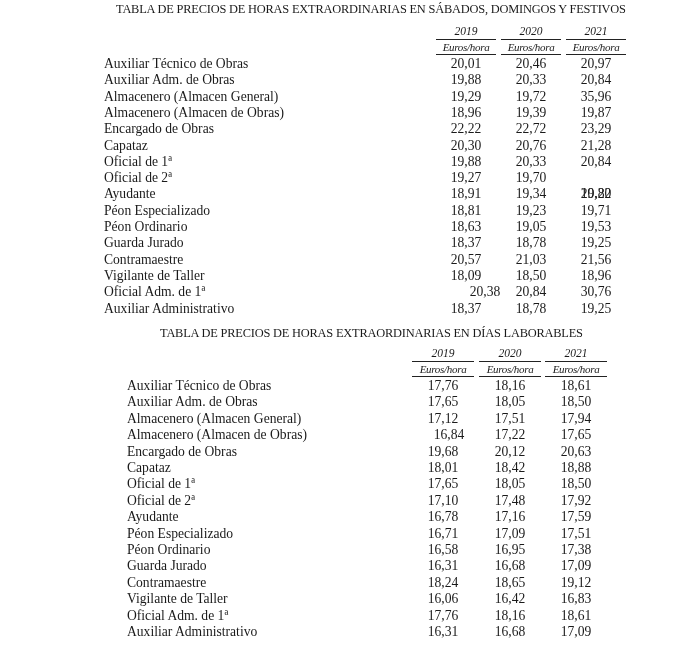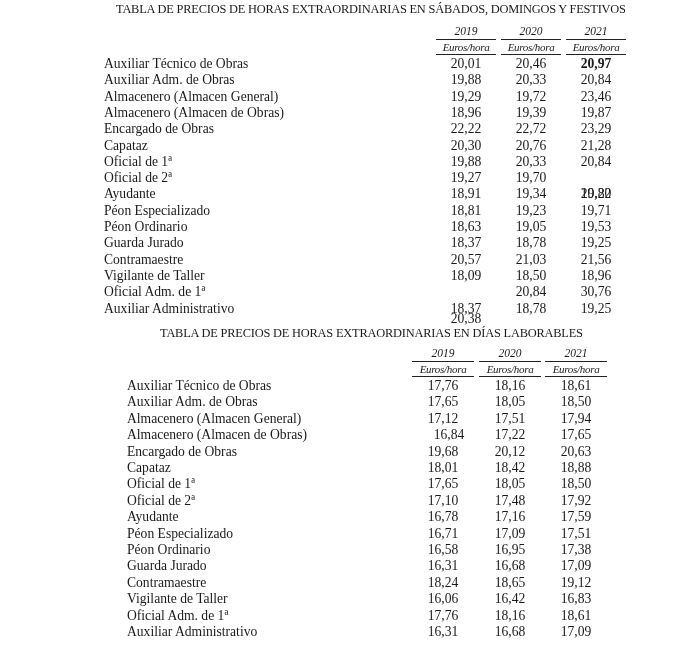--- a/index.html
+++ b/index.html
@@ -38,33 +38,33 @@
       <div class="hdr" style="left: 566px; top: 25px; width: 60px;">
         <span class="yr">2021</span>
         <span class="unit">Euros/hora</span>
       </div>
     </div>
   <div id="t1-body">
       <div class="row" style="left: 104px; top: 56px; width: 522px;">
         <span class="lbl">Auxiliar Técnico de Obras</span>
         <span class="v" style="left: 332px; width: 60px;">20,01</span>
         <span class="v" style="left: 397px; width: 60px;">20,46</span>
-        <span class="v" style="left: 462px; width: 60px; font-weight: bold;">20,97</span>
+        <span class="v" style="left: 462px; width: 60px;">20,97</span>
       </div>
       <div class="row" style="left: 104px; top: 72.3px; width: 522px;">
         <span class="lbl">Auxiliar Adm. de Obras</span>
         <span class="v" style="left: 332px; width: 60px;">19,88</span>
         <span class="v" style="left: 397px; width: 60px;">20,33</span>
         <span class="v" style="left: 462px; width: 60px;">20,84</span>
       </div>
       <div class="row" style="left: 104px; top: 88.6px; width: 522px;">
         <span class="lbl">Almacenero (Almacen General)</span>
         <span class="v" style="left: 332px; width: 60px;">19,29</span>
         <span class="v" style="left: 397px; width: 60px;">19,72</span>
-        <span class="v" style="left: 462px; width: 60px;">23,46</span>
+        <span class="v" style="left: 462px; width: 60px;">35,96</span>
       </div>
       <div class="row" style="left: 104px; top: 104.9px; width: 522px;">
         <span class="lbl">Almacenero (Almacen de Obras)</span>
         <span class="v" style="left: 332px; width: 60px;">18,96</span>
         <span class="v" style="left: 397px; width: 60px;">19,39</span>
         <span class="v" style="left: 462px; width: 60px;">19,87</span>
       </div>
       <div class="row" style="left: 104px; top: 121.2px; width: 522px;">
         <span class="lbl">Encargado de Obras</span>
         <span class="v" style="left: 332px; width: 60px;">22,22</span>
@@ -120,21 +120,21 @@
         <span class="v" style="left: 462px; width: 60px;">21,56</span>
       </div>
       <div class="row" style="left: 104px; top: 267.9px; width: 522px;">
         <span class="lbl">Vigilante de Taller</span>
         <span class="v" style="left: 332px; width: 60px;">18,09</span>
         <span class="v" style="left: 397px; width: 60px;">18,50</span>
         <span class="v" style="left: 462px; width: 60px;">18,96</span>
       </div>
       <div class="row" style="left: 104px; top: 284.2px; width: 522px;">
         <span class="lbl">Oficial Adm. de 1ª</span>
-        <span class="v" style="left: 332px; width: 60px; margin-top: 27px;">20,38</span>
+        <span class="v" style="left: 351px; width: 60px;">20,38</span>
         <span class="v" style="left: 397px; width: 60px;">20,84</span>
         <span class="v" style="left: 462px; width: 60px;">30,76</span>
       </div>
       <div class="row" style="left: 104px; top: 300.5px; width: 522px;">
         <span class="lbl">Auxiliar Administrativo</span>
         <span class="v" style="left: 332px; width: 60px;">18,37</span>
         <span class="v" style="left: 397px; width: 60px;">18,78</span>
         <span class="v" style="left: 462px; width: 60px;">19,25</span>
       </div>
     </div>

